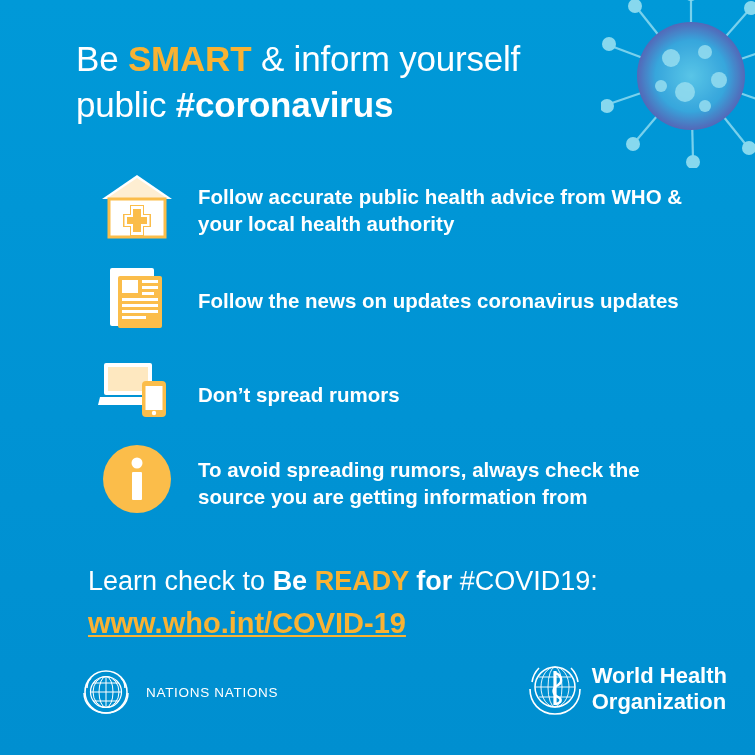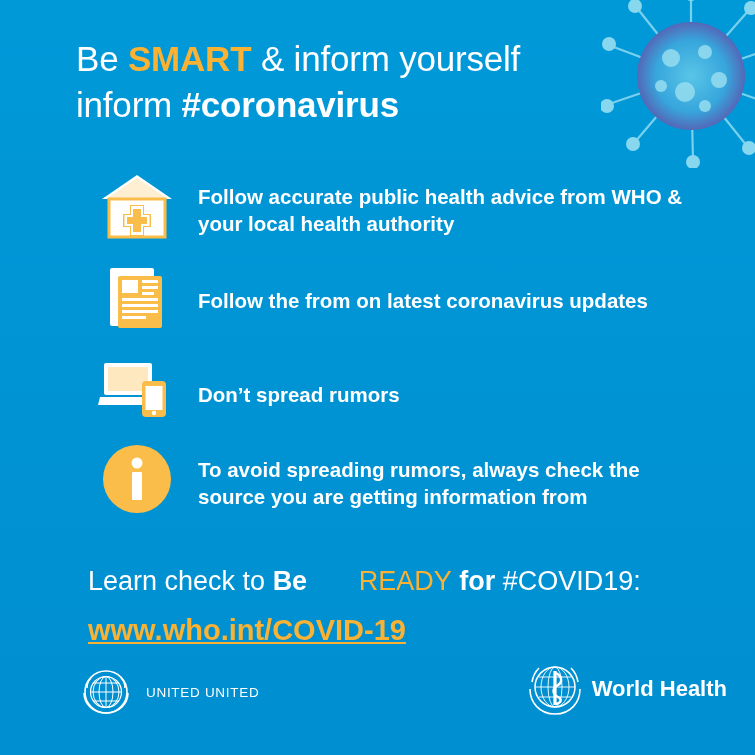--- a/index.html
+++ b/index.html
@@ -90,25 +90,25 @@
     position: absolute;
     left: 88px;
     top: 562px;
     width: 640px;
     color: #ffffff;
     font-size: 27px;
     line-height: 1.45;
   }
   .cta .learn { font-weight: 400; }
   .cta .be { font-weight: 700; }
-  .cta .ready { font-weight: 400; color: #f9b233; margin-left: 44px; }
+  .cta .ready { font-weight: 700; color: #f9b233; }
   .cta .covid { font-weight: 400; }
   .cta-url {
     display: block;
-    margin-top: 8px;
+    margin-top: 1px;
     color: #f9b233;
     font-weight: 700;
     font-size: 29px;
   }
 
   
   .logo-un {
     position: absolute;
     left: 78px;
     top: 664px;
@@ -180,21 +180,21 @@
       <circle cx="104" cy="64" r="7"></circle>
       <circle cx="118" cy="92" r="8"></circle>
       <circle cx="84" cy="104" r="10"></circle>
       <circle cx="60" cy="98" r="6"></circle>
       <circle cx="104" cy="118" r="6"></circle>
     </g>
   </svg>
 
   <div class="headline">
     <div class="line1"><span>Be </span><span class="hl-smart">SMART</span><span> &amp; inform yourself</span></div>
-    <div class="line2"><span>inform </span><span class="hl-tag">#coronavirus</span></div>
+    <div class="line2"><span>public </span><span class="hl-tag">#coronavirus</span></div>
   </div>
 
   <div class="tips">
 
     <div class="tip">
       <div class="tip-icon">
         <svg width="78" height="70" viewBox="0 0 78 70">
           <polygon points="39,4 74,28 4,28" fill="#ffffff"></polygon>
           <rect x="11" y="28" width="56" height="38" fill="#ffffff"></rect>
           <rect x="11" y="28" width="56" height="38" fill="none" stroke="#fbbd4a" stroke-width="3"></rect>
@@ -220,21 +220,21 @@
             <rect x="40" y="18" width="16" height="3"></rect>
             <rect x="40" y="24" width="16" height="3"></rect>
             <rect x="40" y="30" width="12" height="3"></rect>
             <rect x="20" y="36" width="36" height="3"></rect>
             <rect x="20" y="42" width="36" height="3"></rect>
             <rect x="20" y="48" width="36" height="3"></rect>
             <rect x="20" y="54" width="24" height="3"></rect>
           </g>
         </svg>
       </div>
-      <div class="tip-text">Follow the from on latest coronavirus updates</div>
+      <div class="tip-text">Follow the news on updates coronavirus updates</div>
     </div>
 
     <div class="tip">
       <div class="tip-icon">
         <svg width="78" height="62" viewBox="0 0 78 62">
           <rect x="6" y="6" width="48" height="32" rx="2" fill="#ffffff"></rect>
           <rect x="10" y="10" width="40" height="24" fill="#fbbd4a" opacity="0.35"></rect>
           <polygon points="2,40 58,40 62,48 0,48" fill="#ffffff"></polygon>
           <rect x="44" y="24" width="24" height="36" rx="4" fill="#fbbd4a"></rect>
           <rect x="47.5" y="29" width="17" height="24" fill="#ffffff"></rect>
@@ -274,21 +274,21 @@
         <line x1="15" y1="37" x2="41" y2="37"></line>
         <line x1="28" y1="12.5" x2="28" y2="43.5"></line>
       </g>
       <g stroke="#ffffff" stroke-width="1.5" fill="none">
         <path d="M28 50 C14 50 6 40 6 30" transform="translate(0,-1)"></path>
         <path d="M28 50 C42 50 50 40 50 30" transform="translate(0,-1)"></path>
         <path d="M9 24 C9 20 11 16 13 14"></path>
         <path d="M47 24 C47 20 45 16 43 14"></path>
       </g>
     </svg>
-    <span class="label">UNITED UNITED</span>
+    <span class="label">NATIONS NATIONS</span>
   </div>
 
   <div class="logo-who">
     <svg width="62" height="62" viewBox="0 0 62 62">
       <circle cx="31" cy="29" r="20" fill="none" stroke="#ffffff" stroke-width="1.5"></circle>
       <g stroke="#ffffff" stroke-width="0.9" fill="none">
         <ellipse cx="31" cy="29" rx="7" ry="20"></ellipse>
         <ellipse cx="31" cy="29" rx="14" ry="20"></ellipse>
         <line x1="11" y1="29" x2="51" y2="29"></line>
         <line x1="15" y1="19" x2="47" y2="19"></line>
@@ -298,16 +298,17 @@
         <path d="M31 56 C15 56 6 44 6 31"></path>
         <path d="M31 56 C47 56 56 44 56 31"></path>
         <path d="M8 24 C9 18 12 13 15 10"></path>
         <path d="M54 24 C53 18 50 13 47 10"></path>
       </g>
       <rect x="29.4" y="13" width="3.2" height="34" fill="#ffffff"></rect>
       <path d="M31 15 c7 2 8 9 3 12 c-6 3 -6 9 0 12 c4 2 4 6 -3 7" fill="none" stroke="#ffffff" stroke-width="2.4"></path>
     </svg>
     <span class="label">
       <span>World Health</span><br>
+      <span>Organization</span>
     </span>
   </div>
 
 </div>
 
 </body></html>

